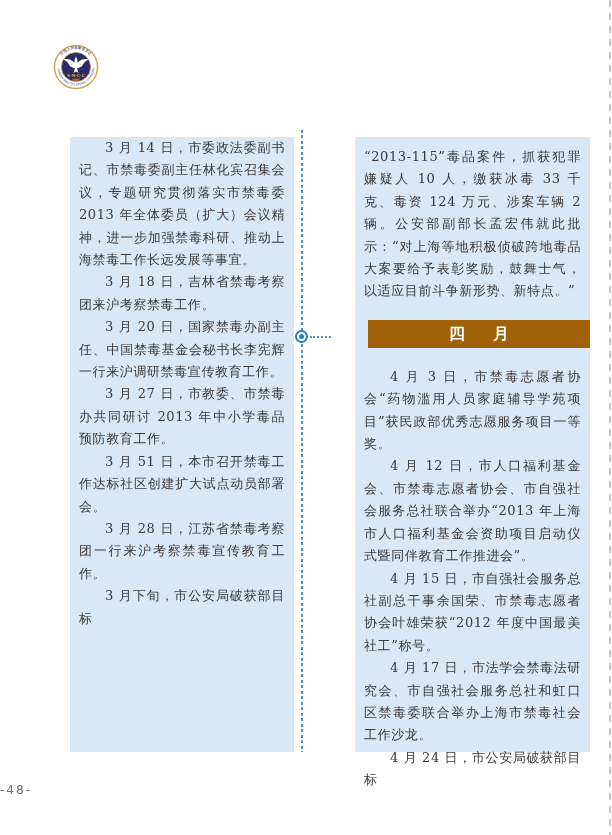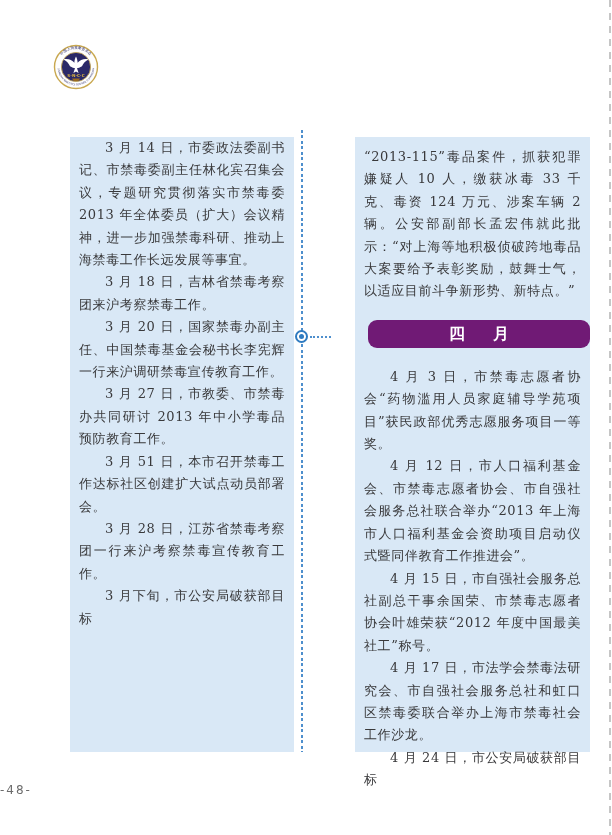--- a/index.html
+++ b/index.html
@@ -33,22 +33,22 @@
   .para {
     margin:0; padding:0 9px; font-size:13px; line-height:22.4px;
     letter-spacing:0.6px; text-align:justify; color:#39393b;
     text-indent:2em;
   }
   .para.first { padding-top:9px; }
   .para.noindent { text-indent:0; }
   
   .banner {
     margin:17px 0 18px 13px; height:28px; line-height:28px;
-    background:#701a75; color:#ffffff; text-align:center;
-    font-size:16px; font-weight:bold; letter-spacing:6px; text-indent:6px;border-radius:9px;
+    background:#a16207; color:#ffffff; text-align:center;
+    font-size:16px; font-weight:bold; letter-spacing:6px; text-indent:6px;
   }
   
   .divider {
     position:absolute; left:301px; top:130px; width:2px; height:622px;
     background:repeating-linear-gradient(to bottom,#4e8fcd 0 3px,transparent 3px 5.5px);
   }
   .marker {
     position:absolute; left:-6px; top:200px; width:9px; height:9px;
     border:2.5px solid #2f7bc0; border-radius:50%; background:#ffffff;
   }

